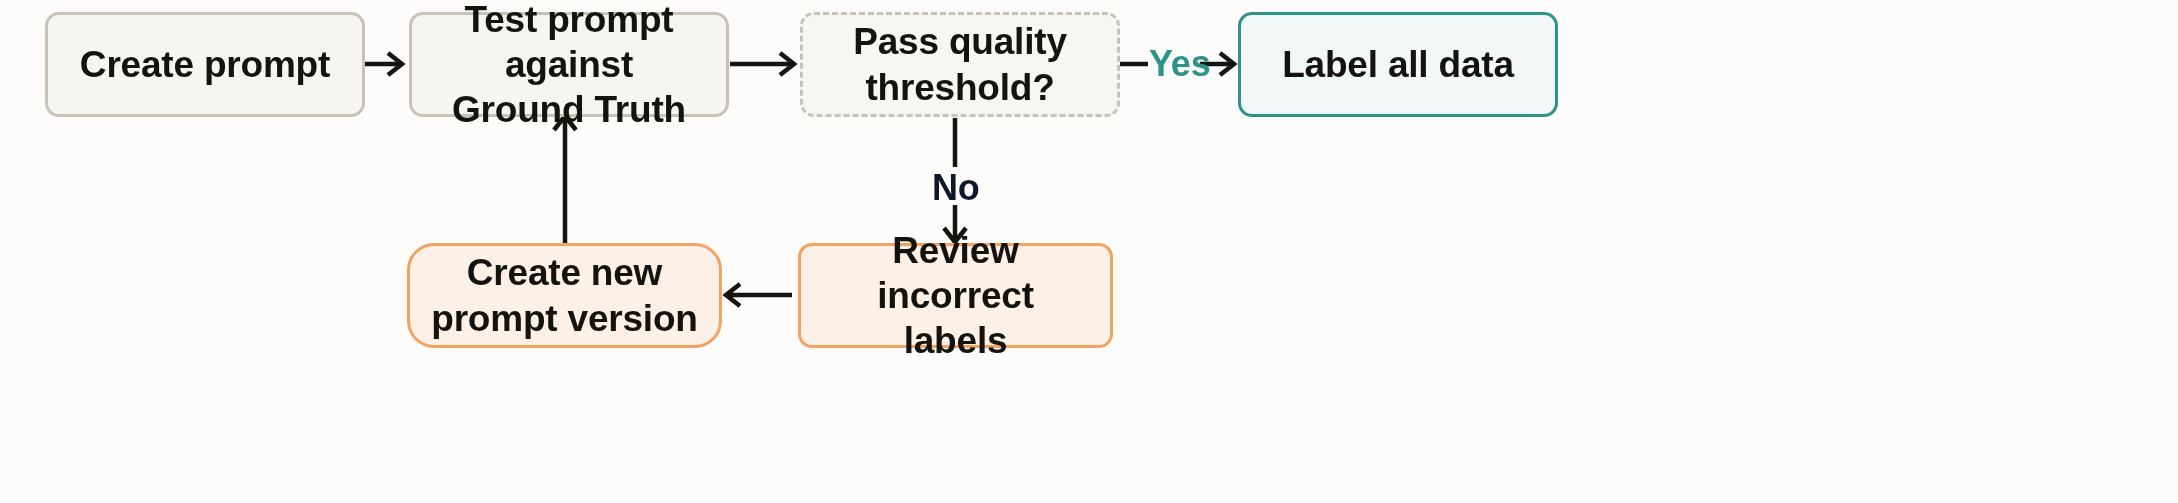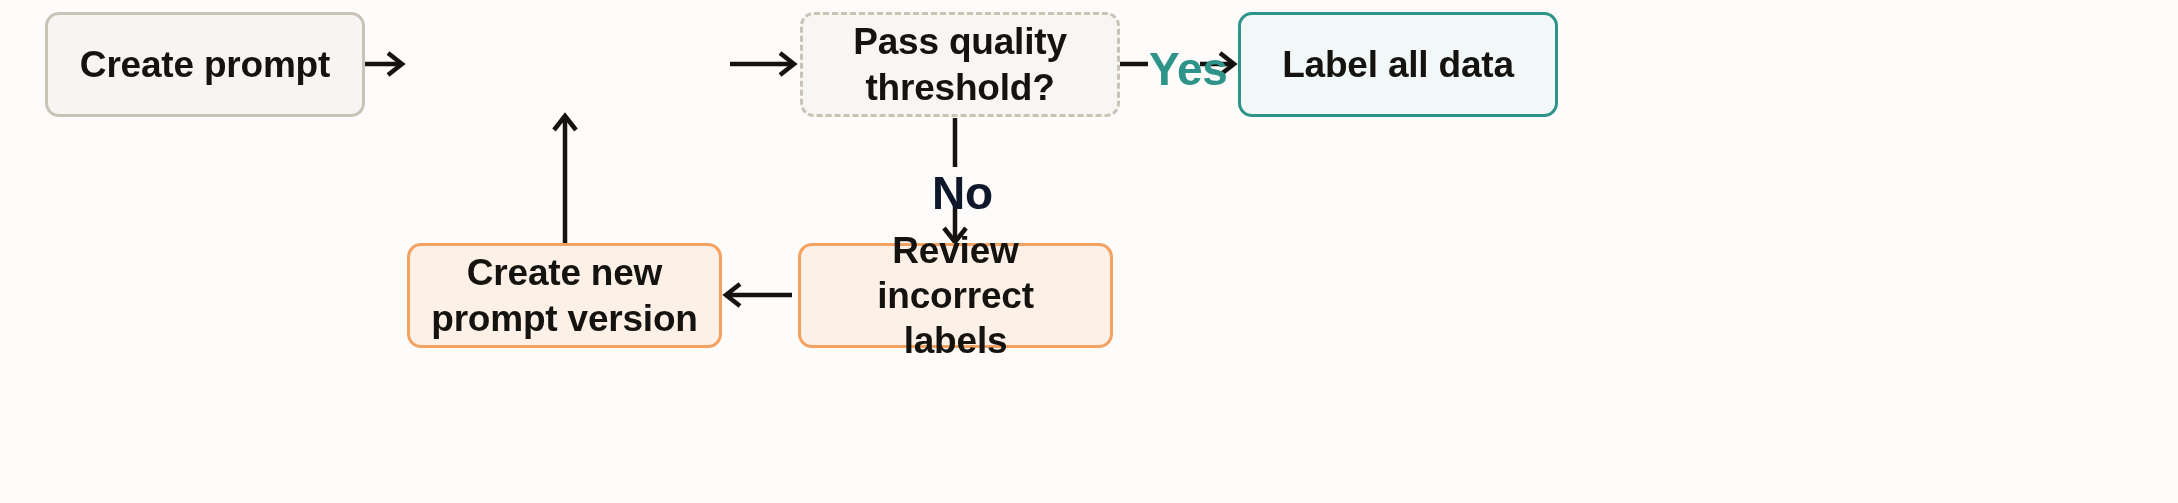--- a/index.html
+++ b/index.html
@@ -57,21 +57,21 @@
   }
   
   .node.orange {
     background: #fdf0e7;
     border: 3px solid #f4a261;
   }
 
   
   .edge-label {
     position: absolute;
-    font-size: 46px;
+    font-size: 36px;
     font-weight: 700;
     letter-spacing: -0.2px;
     line-height: 1;
     white-space: nowrap;
   }
   .edge-label.yes { color: #2e9389; }
   .edge-label.no  { color: #0f172a; }
 
   
   #edges {
@@ -132,36 +132,40 @@
     <g>
       <line x1="565" y1="243" x2="565" y2="116"></line>
       <polyline class="head" points="554,130 565,116 576,130"></polyline>
     </g>
   </svg>
 
   <div class="node neutral" style="left:17px; top:12px; width:320px; height:105px;margin-left:28px;">
     <span class="node-label">Create prompt</span>
   </div>
 
+  <div class="node neutral" style="left:409px; top:12px; width:320px; height:105px;">
+    <span class="node-label">Test prompt against
+Ground Truth</span>
+  </div>
 
   <div class="node decision" style="left:800px; top:12px; width:320px; height:105px;">
     <span class="node-label">Pass quality
 threshold?</span>
   </div>
 
   <div class="node teal" style="left:1238px; top:12px; width:320px; height:105px;">
     <span class="node-label">Label all data</span>
   </div>
 
   <div class="node orange" style="left:798px; top:243px; width:315px; height:105px;">
     <span class="node-label">Review incorrect
 labels</span>
   </div>
 
-  <div class="node orange" style="left:407px; top:243px; width:315px; height:105px;">
+  <div class="node orange" style="left:407px; top:243px; width:315px; height:105px;border-radius:27px;">
     <span class="node-label">Create new
 prompt version</span>
   </div>
 
   <div class="edge-label yes" style="left:1149px; top:46px;">Yes</div>
 
   <div class="edge-label no" style="left:932px; top:170px;">No</div>
 
 </div>
 

